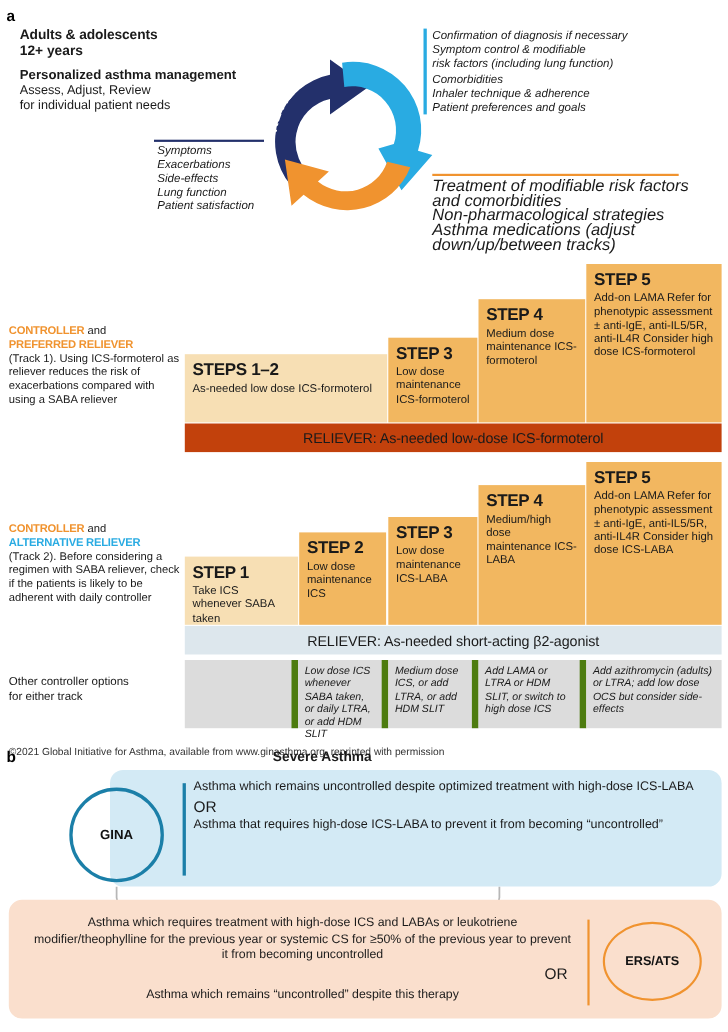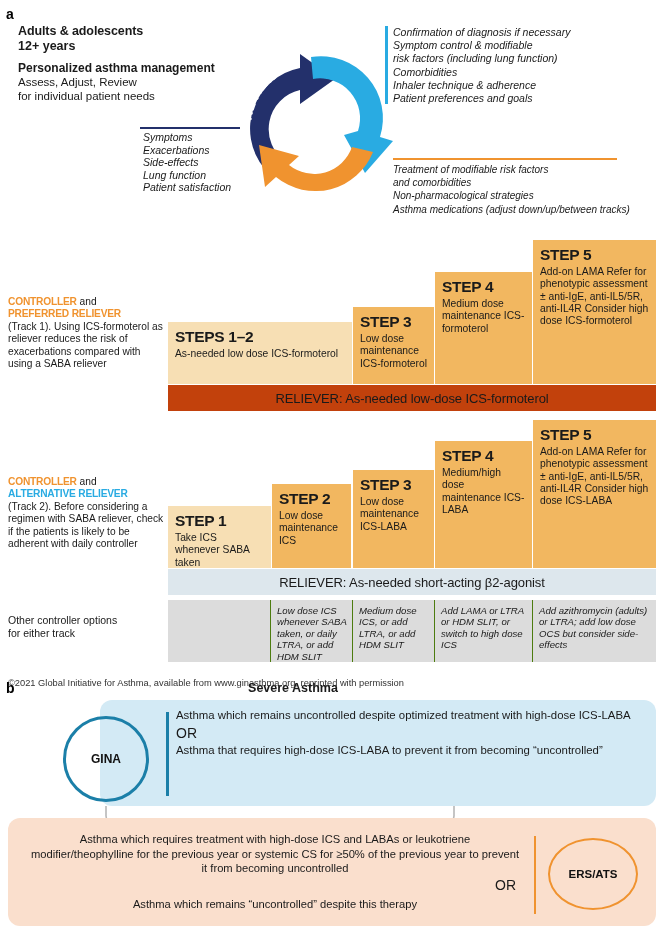--- a/index.html
+++ b/index.html
@@ -46,21 +46,21 @@
     position:absolute; left:393px; top:26px;
     font-style:italic; font-size:10.5px; line-height:13.2px;
   }
   
   #adjust-rule {
     position:absolute; left:393px; top:158px; width:224px; height:2px;
     background:#f0932f;
   }
   #adjust-list {
     position:absolute; left:393px; top:163px;
-    font-style:italic; font-size:10px; line-height:13.2px;
+    font-style:italic; font-size:15px; line-height:13.2px;
   }
   #cycle-wheel { position:absolute; left:232px; top:32px; width:180px; height:178px; }
 
   
   .track-desc { position:absolute; left:8px; width:158px; font-size:10.2px; line-height:12.4px; }
   .track-desc .k-orange { color:#f0932f; font-weight:bold; letter-spacing:-0.2px; }
   .track-desc .k-blue { color:#29abe2; font-weight:bold; letter-spacing:-0.2px; }
   #track1-desc { top:296px; }
   #track2-desc { top:476px; }
   #other-desc { position:absolute; left:8px; top:614px; font-size:10.5px; line-height:13px; }
@@ -73,21 +73,21 @@
   .deep { background:#f2b760; }
 
   .reliever-bar { position:absolute; display:flex; align-items:center; justify-content:center;
       font-size:13px; letter-spacing:-0.1px; }
   .rb-orange { background:#c2410c; }
   .rb-blue { background:#dde7ed; }
 
   
   #other-grid { position:absolute; left:168px; top:600px; width:488px; height:62px; display:flex; }
   #other-grid .oc-cell { background:#dcdcdc; font-style:italic; font-size:9.6px; line-height:11.4px;
-      padding:5px 5px 4px 6px; border-right:1px solid #4d7c0f; }
+      padding:5px 5px 4px 6px; border-right:6px solid #4d7c0f; }
   #other-grid .oc-cell:last-child { border-right:none; }
 
   #copyright { position:absolute; left:8px; top:678px; font-size:9.3px; color:#333; }
 
   
   #panel-b-letter { left:6px; top:680px; }
   #panel-b-title { position:absolute; top:681px; left:0; width:586px; text-align:center;
       font-weight:bold; font-size:12.5px; }
   #gina-card {
     position:absolute; left:100px; top:700px; width:556px; height:106px;

